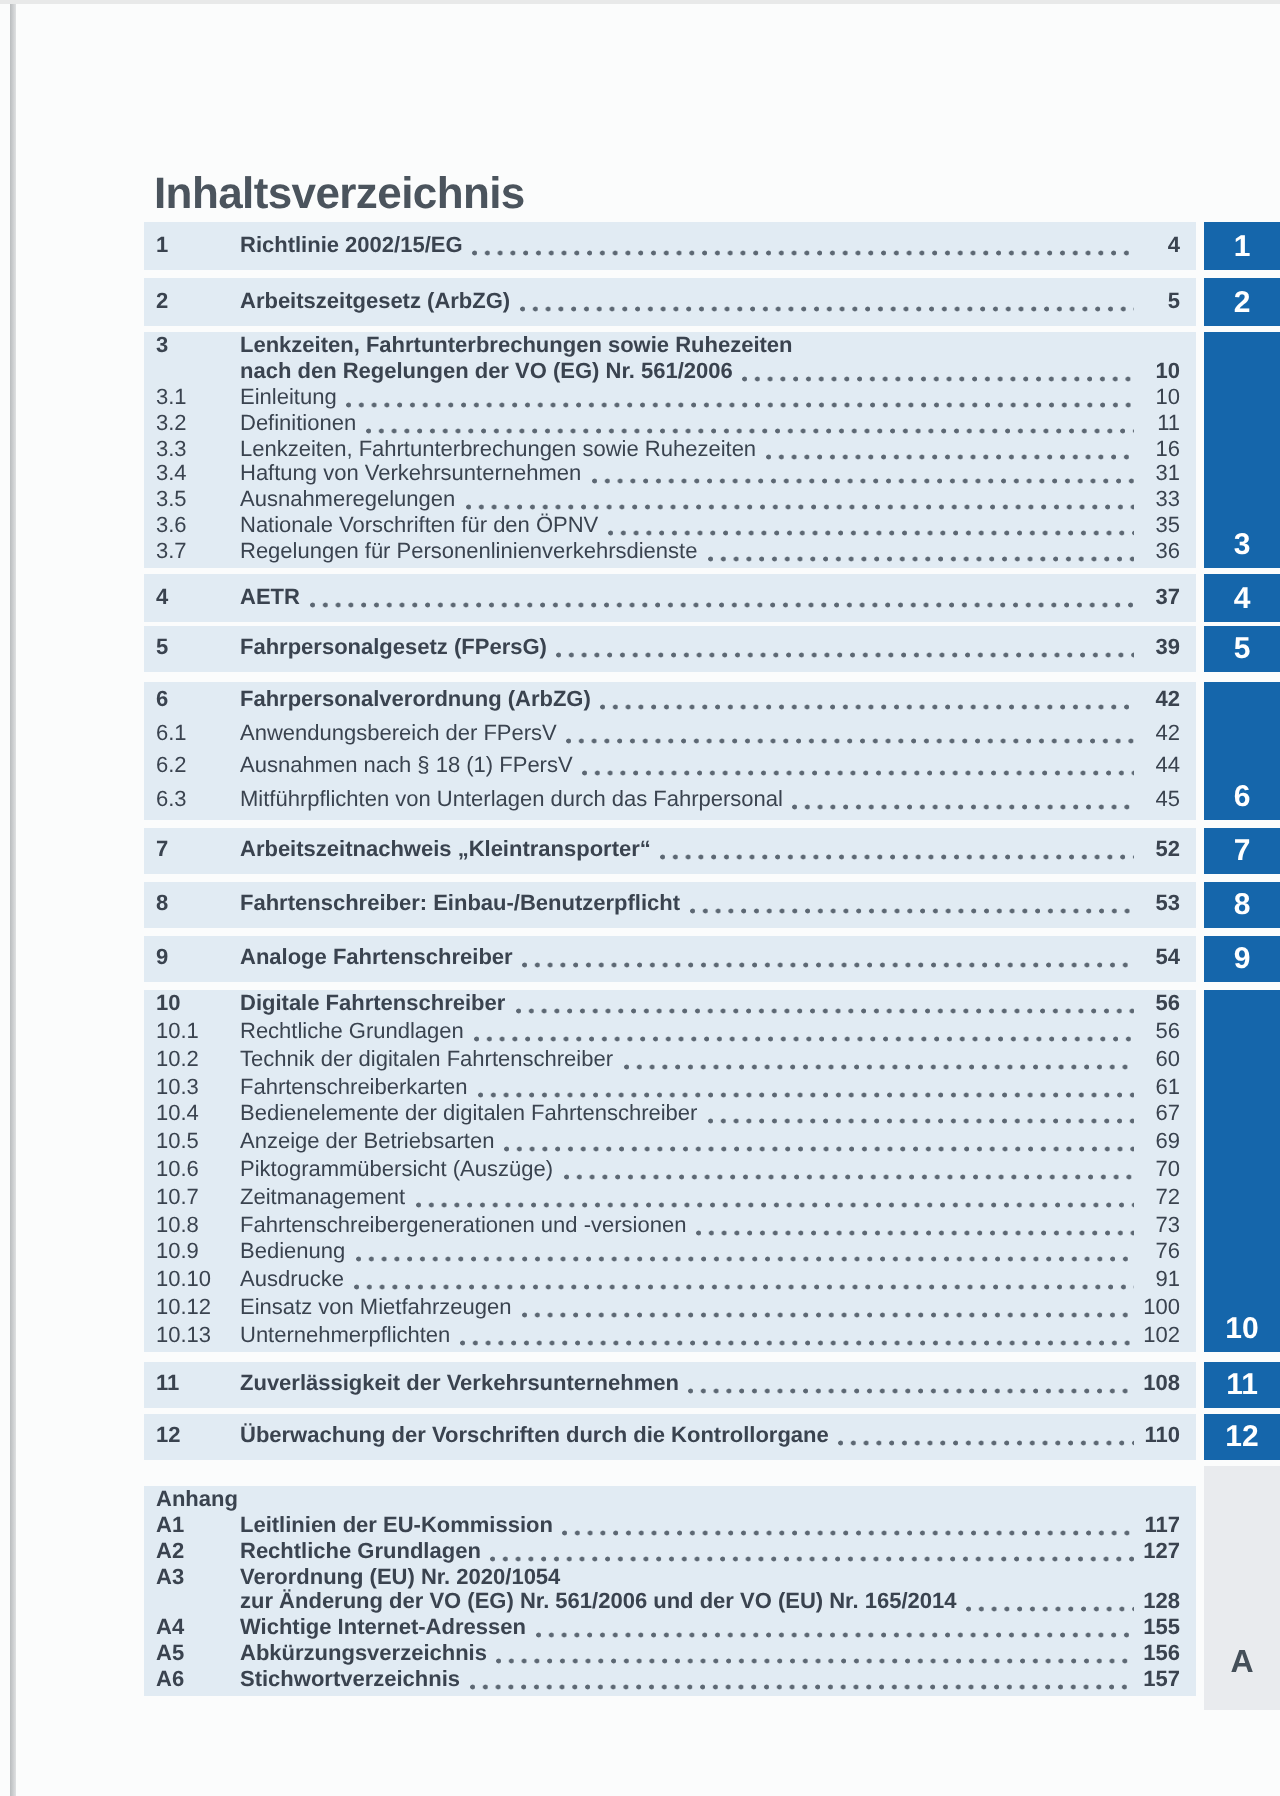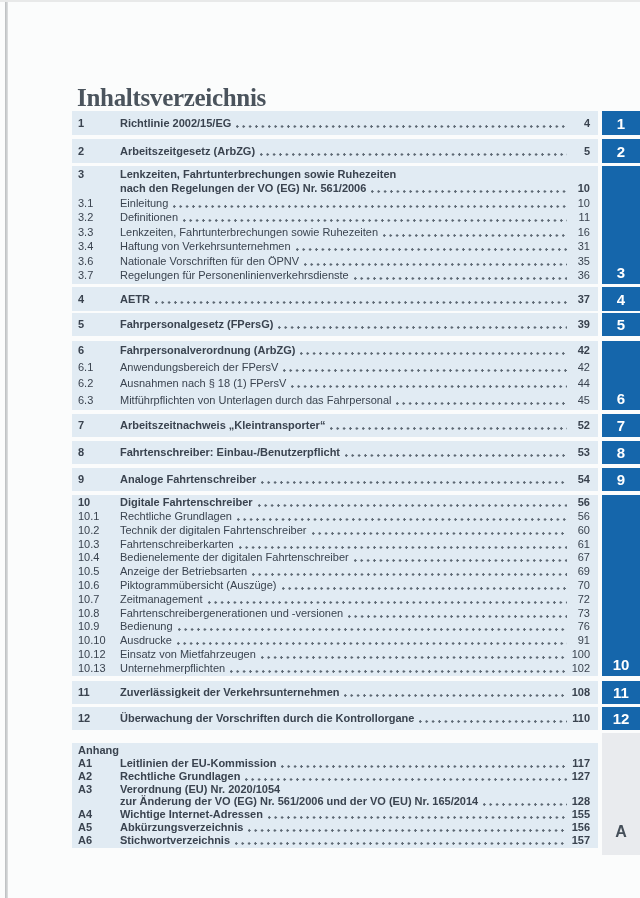--- a/index.html
+++ b/index.html
@@ -1,22 +1,22 @@
 <!DOCTYPE html>
 <html><head>
 <meta charset="utf-8">
 <style>
   html,body{margin:0;padding:0;}
   body{font-family:"Liberation Sans","DejaVu Sans",sans-serif;background:#ffffff;}
   #page{position:relative;width:640px;height:898px;background:#fbfcfc;overflow:hidden;}
   #edge-left{position:absolute;left:5px;top:0;width:3px;height:898px;
     background:linear-gradient(to right,#b9bcbe,#dfe1e2);}
   #edge-top{position:absolute;left:0;top:0;width:640px;height:2px;background:#e8e9e9;}
-  #doc-title{position:absolute;left:77px;top:84px;font-size:25px;font-weight:bold;
-    color:#4b545d;letter-spacing:-0.3px;font-family:Liberation Serif, serif;}
+  #doc-title{position:absolute;left:77px;top:84px;font-size:22px;font-weight:bold;
+    color:#4b545d;letter-spacing:-0.3px;}
   .band{position:absolute;left:72px;width:526px;background:#e1ebf3;
     display:flex;flex-direction:column;justify-content:center;padding:1px 0;box-sizing:border-box;}
   .row{flex:1;display:flex;align-items:center;font-size:11px;color:#3a434f;
     line-height:1;min-height:0;}
   .row.bold{font-weight:bold;}
   .num{flex:none;width:42px;padding-left:6px;white-space:nowrap;}
   .ttl{flex:none;white-space:nowrap;}
   .leader{flex:1;height:3px;margin:6px 3px 0 5px;min-width:6px;
     background-image:radial-gradient(circle at 1.3px 1.5px,#5d6873 1.05px,rgba(0,0,0,0) 1.4px);
     background-size:6.4px 3px;background-repeat:repeat-x;}
@@ -80,20 +80,26 @@
           <div class="leader"></div>
           <span class="pg">16</span>
         </div>
         <div class="row">
           <span class="num">3.4</span>
           <span class="ttl">Haftung von Verkehrsunternehmen</span>
           <div class="leader"></div>
           <span class="pg">31</span>
         </div>
         <div class="row">
+          <span class="num">3.5</span>
+          <span class="ttl">Ausnahmeregelungen</span>
+          <div class="leader"></div>
+          <span class="pg">33</span>
+        </div>
+        <div class="row">
           <span class="num">3.6</span>
           <span class="ttl">Nationale Vorschriften für den ÖPNV</span>
           <div class="leader"></div>
           <span class="pg">35</span>
         </div>
         <div class="row">
           <span class="num">3.7</span>
           <span class="ttl">Regelungen für Personenlinienverkehrsdienste</span>
           <div class="leader"></div>
           <span class="pg">36</span>

